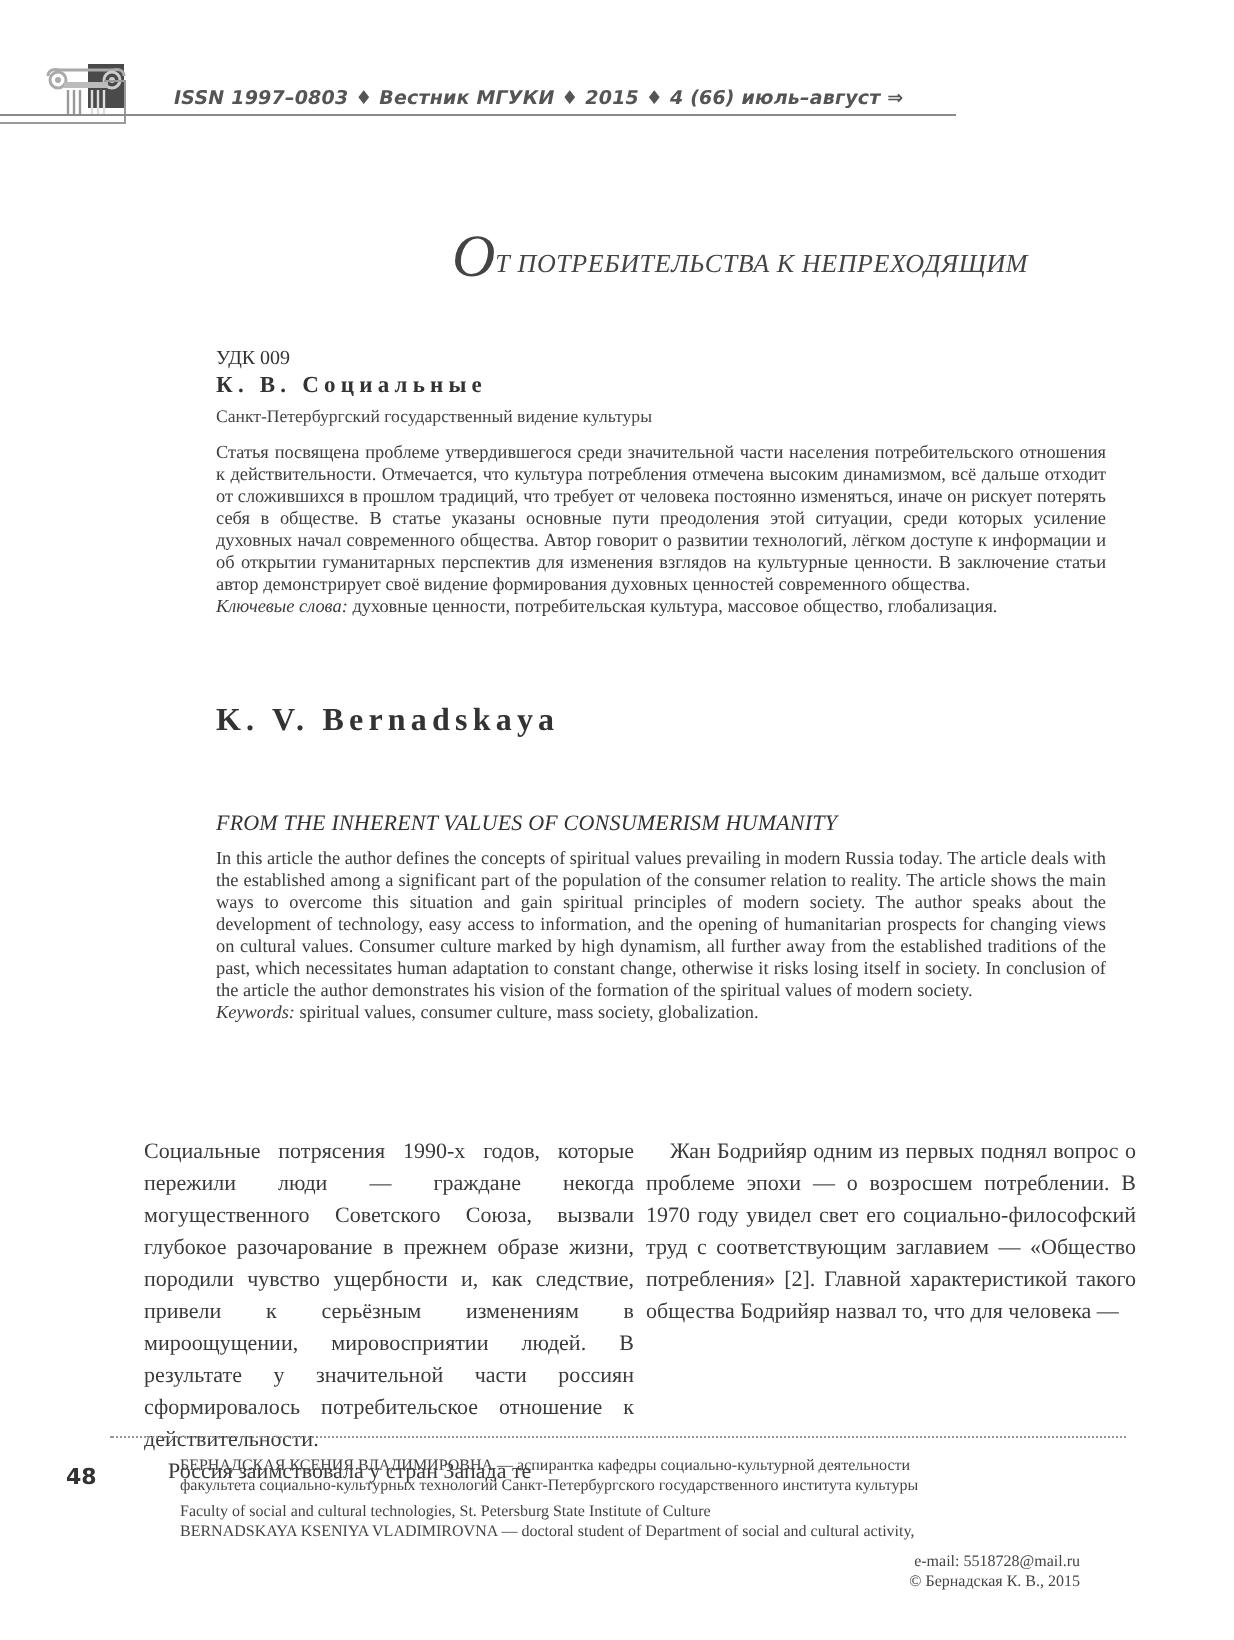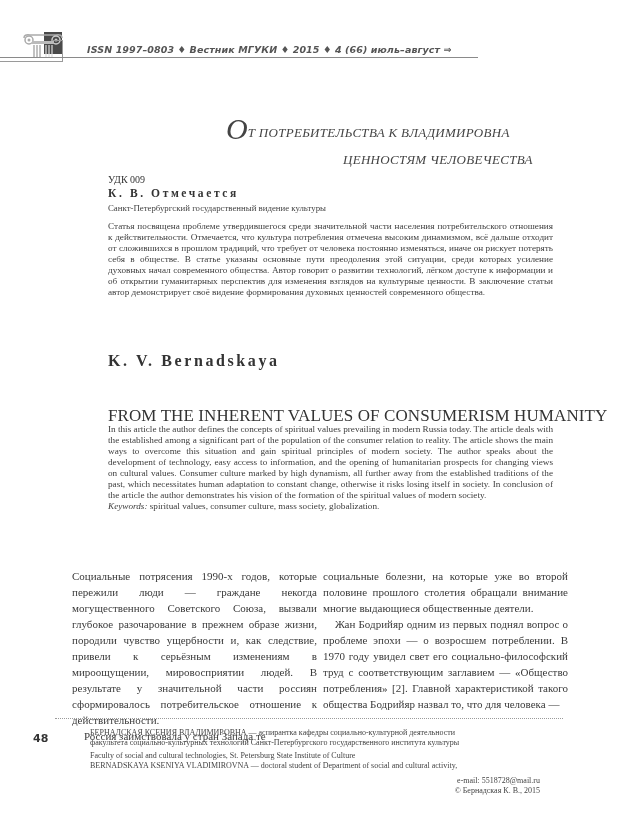--- a/index.html
+++ b/index.html
@@ -22,21 +22,21 @@
   .udk { position: absolute; left: 108px; top: 174px; font-size: 10px; color: #333; }
   .author-ru { position: absolute; left: 108px; top: 187px; font-size: 11.5px; font-weight: bold; letter-spacing: 2.6px; color: #333; }
   .affil-ru { position: absolute; left: 108px; top: 203px; font-size: 8.8px; color: #444; }
 
   .abstract { position: absolute; left: 108px; width: 445px; font-size: 9.2px; line-height: 11px; color: #3d3d3d; text-align: justify; }
   .abstract-ru { top: 221px; }
   .kw-label { font-style: italic; }
 
   .author-en { position: absolute; left: 108px; top: 352px; font-size: 16px; font-weight: bold; letter-spacing: 2.6px; color: #333; }
   .affil-en { position: absolute; left: 108px; top: 378px; font-size: 8.8px; line-height: 11px; color: #444; }
-  .title-en { position: absolute; left: 108px; top: 406px; font-size: 17px; color: #333; letter-spacing: 0.1px; }
+  .title-en { position: absolute; left: 108px; top: 406px; font-size: 11px; font-style: italic; color: #333; letter-spacing: 0.1px; }
   .abstract-en { top: 424px; }
 
   .col { position: absolute; top: 568px; width: 245px; font-size: 11px; line-height: 16px; color: #3a3a3a; text-align: justify; }
   .col-left { left: 72px; }
   .col-right { left: 323px; }
   .col p { text-indent: 12px; }
   .col p.noindent { text-indent: 0; }
 
   .dotted-rule { position: absolute; left: 55px; top: 718px; width: 508px; border-top: 1px dotted #9a9a9a; }
   .page-number { position: absolute; left: 33px; top: 732px; font-family: "DejaVu Sans", sans-serif; font-weight: bold; font-size: 11px; color: #333; }
@@ -67,51 +67,53 @@
     </svg>
   </div>
   <div class="logo-frame-left"></div>
   <div class="logo-frame-right"></div>
   <div class="logo-frame-top"></div>
   <div class="header-rule"></div>
   <div class="header-text">ISSN 1997–0803 ♦ Вестник МГУКИ ♦ 2015 ♦ 4 (66) июль–август ⇒</div>
 </div>
 
 <div class="title">
-  <span class="title-cap">О</span><span class="title-line1">Т ПОТРЕБИТЕЛЬСТВА К ВЛАДИМИРОВНА</span>
-  <div class="title-line2">ЦЕННОСТЯМ ЧЕЛОВЕЧЕСТВА</div>
+  <span class="title-cap">О</span><span class="title-line1">Т ПОТРЕБИТЕЛЬСТВА К НЕПРЕХОДЯЩИМ</span>
 </div>
 
 <div class="udk">УДК 009</div>
-<div class="author-ru">К. В. Отмечается</div>
+<div class="author-ru">К. В. Социальные</div>
 <div class="affil-ru">Санкт-Петербургский государственный видение культуры</div>
 
 <div class="abstract abstract-ru">
   <span>Статья посвящена проблеме утвердившегося среди значительной части населения потребительского отношения к действительности. Отмечается, что культура потребления отмечена высоким динамизмом, всё дальше отходит от сложившихся в прошлом традиций, что требует от человека постоянно изменяться, иначе он рискует потерять себя в обществе. В статье указаны основные пути преодоления этой ситуации, среди которых усиление духовных начал современного общества. Автор говорит о развитии технологий, лёгком доступе к информации и об открытии гуманитарных перспектив для изменения взглядов на культурные ценности. В заключение статьи автор демонстрирует своё видение формирования духовных ценностей современного общества.</span>
+  <div>
+    <span class="kw-label">Ключевые слова:</span>
+    <span>духовные ценности, потребительская культура, массовое общество, глобализация.</span>
+  </div>
 </div>
 
 <div class="author-en">K. V. Bernadskaya</div>
 <div class="affil-en">
 </div>
 <div class="title-en">FROM THE INHERENT VALUES OF CONSUMERISM HUMANITY</div>
 
 <div class="abstract abstract-en">
   <span>In this article the author defines the concepts of spiritual values prevailing in modern Russia today. The article deals with the established among a significant part of the population of the consumer relation to reality. The article shows the main ways to overcome this situation and gain spiritual principles of modern society. The author speaks about the development of technology, easy access to information, and the opening of humanitarian prospects for changing views on cultural values. Consumer culture marked by high dynamism, all further away from the established traditions of the past, which necessitates human adaptation to constant change, otherwise it risks losing itself in society. In conclusion of the article the author demonstrates his vision of the formation of the spiritual values of modern society.</span>
   <div>
     <span class="kw-label">Keywords:</span>
     <span>spiritual values, consumer culture, mass society, globalization.</span>
   </div>
 </div>
 
 <div class="col col-left">
   <p class="noindent">Социальные потрясения 1990-х годов, которые пережили люди — граждане некогда могущественного Советского Союза, вызвали глубокое разочарование в прежнем образе жизни, породили чувство ущербности и, как следствие, привели к серьёзным изменениям в мироощущении, мировосприятии людей. В результате у значительной части россиян сформировалось потребительское отношение к действительности.</p>
   <p>Россия заимствовала у стран Запада те</p>
 </div>
 <div class="col col-right">
-  <p class="noindent">социальные болезни, на которые уже во второй половине прошлого столетия обращали внимание многие выдающиеся общественные деятели.</p>
   <p>Жан Бодрийяр одним из первых поднял вопрос о проблеме эпохи — о возросшем потреблении. В 1970 году увидел свет его социально-философский труд с соответствующим заглавием — «Общество потребления» [2]. Главной характеристикой такого общества Бодрийяр назвал то, что для человека —</p>
 </div>
 
 <div class="dotted-rule"></div>
 <div class="page-number">48</div>
 
 <div class="bio bio-ru">
   <div>БЕРНАДСКАЯ КСЕНИЯ ВЛАДИМИРОВНА — аспирантка кафедры социально-культурной деятельности</div>
   <div>факультета социально-культурных технологий Санкт-Петербургского государственного института культуры</div>
 </div>

